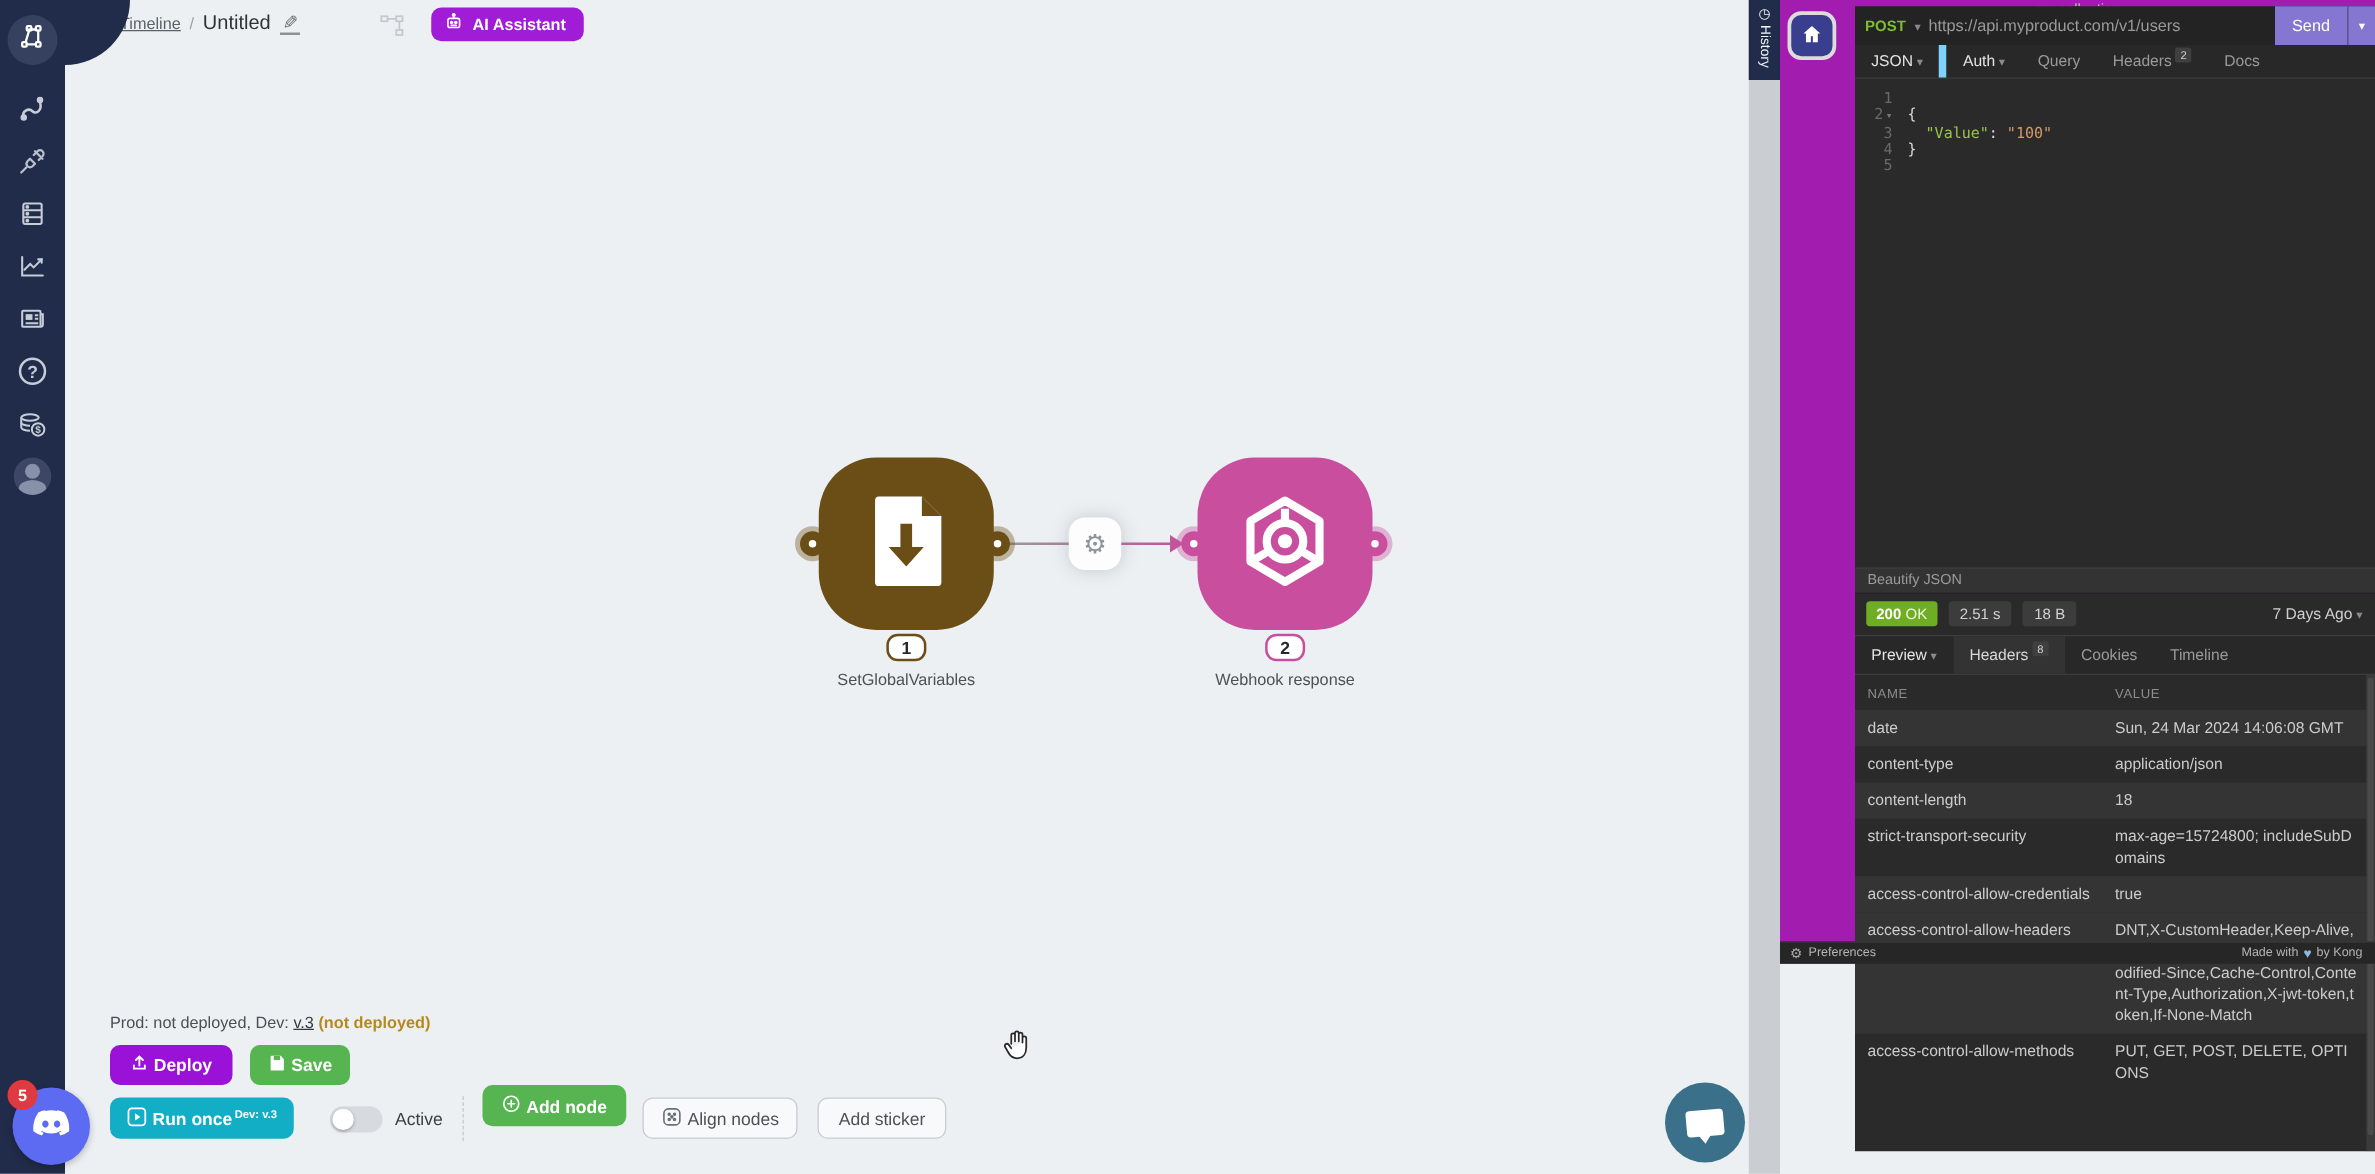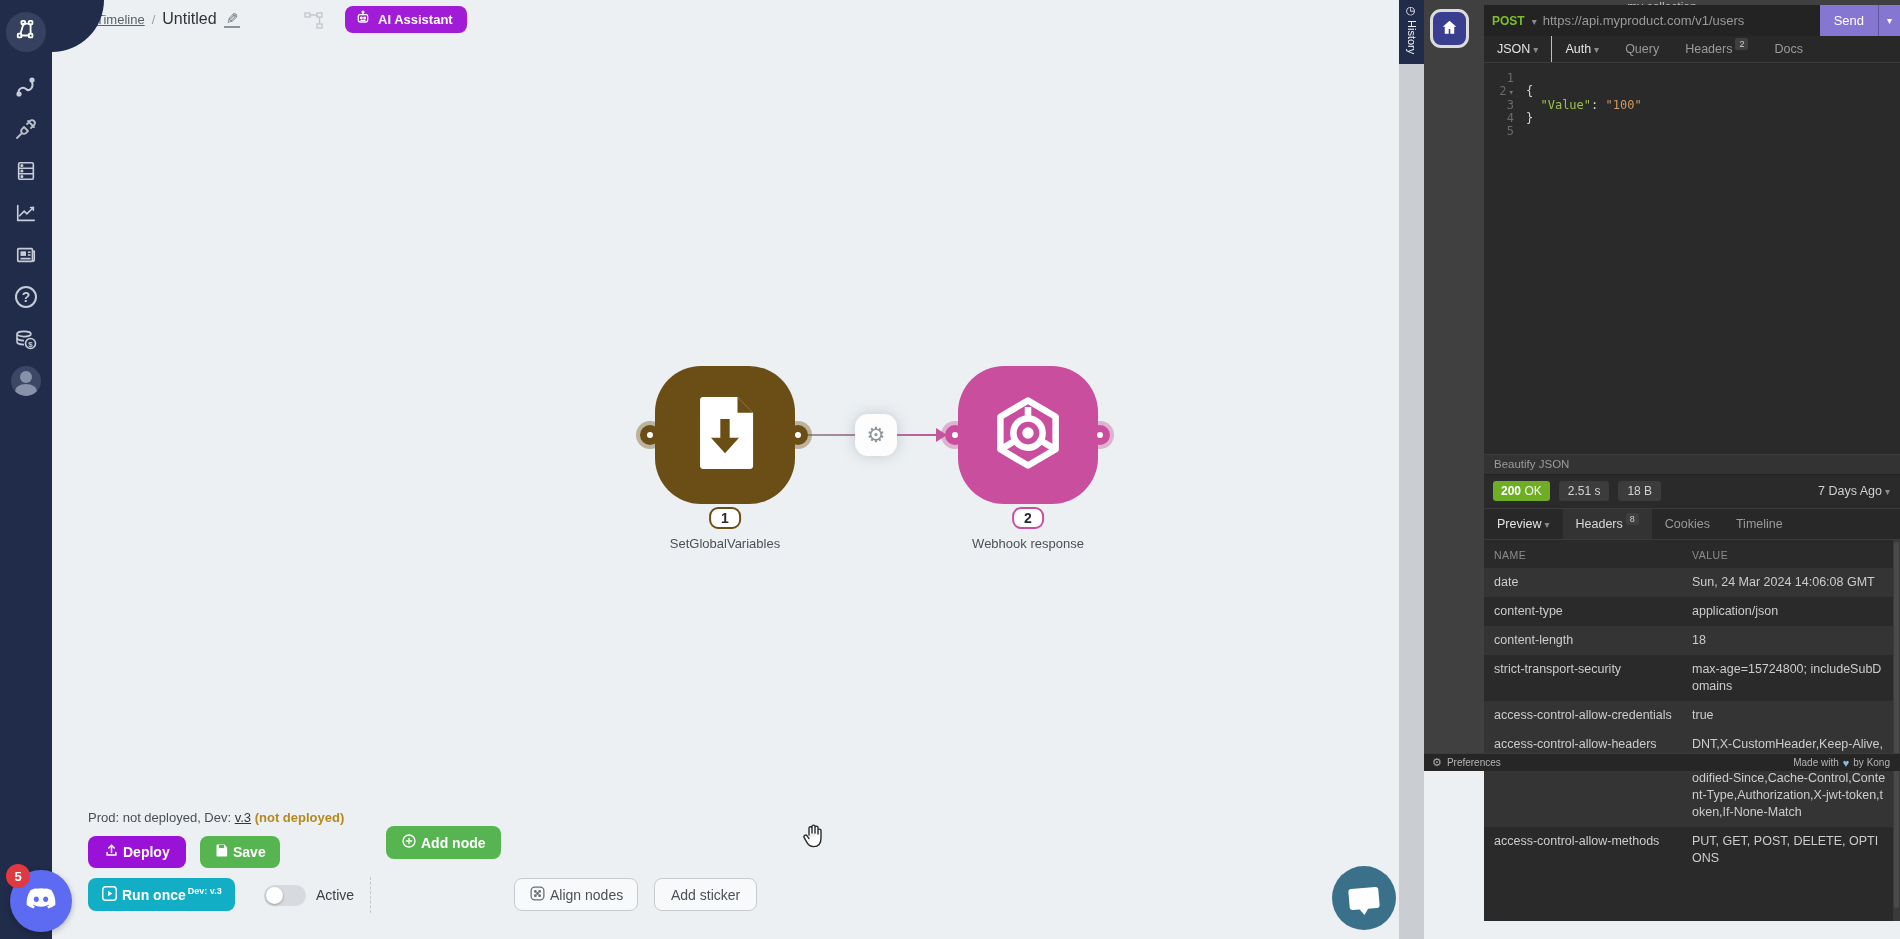--- a/index.html
+++ b/index.html
@@ -55,51 +55,51 @@
   .deploy-status .warn { color:#b5891e; font-weight:bold; }
   .btn { display:flex; align-items:center; gap:4px; border-radius:8px; font-size:14px; cursor:pointer; }
   .deploy-btn { position:absolute; left:36px; top:836px; height:32px; padding:0 16px; background:#9a12d7; color:#fff; font-weight:bold; }
   .save-btn { position:absolute; left:148px; top:836px; height:32px; padding:0 14px; background:#57b551; color:#fff; font-weight:bold;justify-content:center; }
   .run-btn { position:absolute; left:36px; top:878px; height:33px; padding:0 13px; background:#12aec6; color:#fff; font-weight:bold; }
   .run-btn sup { font-size:9px; font-weight:bold; margin-left:-2px; transform:translateY(-4px); }
   .toggle { position:absolute; left:212px; top:885px; width:42px; height:21px; border-radius:11px; background:#d7dbdf; cursor:pointer; }
   .toggle::after { content:""; position:absolute; left:2px; top:2px; width:17px; height:17px; border-radius:50%; background:#fff; box-shadow:0 1px 3px rgba(0,0,0,.3); }
   .active-label { position:absolute; left:264px; top:887px; font-size:14px; color:#3c4046; }
   .vdivider { position:absolute; left:318px; top:877px; height:36px; border-left:1px dashed #c2c7cc; }
-  .addnode-btn { position:absolute; left:334px; top:826px; height:33px; padding:0 15px; background:#57b551; color:#fff; font-weight:bold; }
+  .addnode-btn { position:absolute; left:334px; top:868px; height:33px; padding:0 15px; background:#57b551; color:#fff; font-weight:bold; }
   .outline-btn { background:#f7f9fa; border:1px solid #c6cbd0; color:#4c5157; font-weight:normal; }
   .align-btn { position:absolute; left:462px; top:878px; height:33px; padding:0 14px; }
   .sticker-btn { position:absolute; left:602px; top:878px; height:33px; padding:0 16px; }
   .hand-cursor { position:absolute; left:748px; top:822px; }
   .chat-bubble { position:absolute; left:1280px; top:866px; width:64px; height:64px; border-radius:50%; background:#3b708b; display:flex; align-items:center; justify-content:center; cursor:pointer; }
   .chat-bubble .bub { width:30px; height:21px; background:#fff; border-radius:3px; transform:rotate(-5deg); position:relative; }
   .chat-bubble .bub::after { content:""; position:absolute; left:9px; bottom:-6px; border-left:5px solid transparent; border-right:5px solid transparent; border-top:7px solid #fff; }
 
   
   .hstrip { position:absolute; left:1399px; top:0; width:25px; height:939px; background:#caced2; z-index:6; }
   .history-tab { position:absolute; left:0; top:0; width:25px; height:64px; background:#202c49; color:#f2f4f7; writing-mode:vertical-rl; font-size:11px; display:flex; align-items:center; padding-top:4px; gap:3px; cursor:pointer; }
   .history-tab .clock::before { content:"\25F7"; font-size:11px; }
 
   
-  .panel { position:absolute; left:1424px; top:0; width:476px; height:771px; background:#404040; color:#c8c8c8; font-size:12.5px; z-index:6; }
+  .panel { position:absolute; left:1424px; top:0; width:476px; height:771px; background:#a21caf; color:#c8c8c8; font-size:12.5px; z-index:6; }
   .home-btn { position:absolute; left:6px; top:9px; width:39px; height:39px; border-radius:11px; background:#3a3e8e; border:3px solid #dcdcdc; display:flex; align-items:center; justify-content:center; cursor:pointer; z-index:8; }
   .collection-sliver { height:5px; overflow:hidden; text-align:center; color:#b9b9b9; font-size:12px; }
   .collection-sliver span { display:inline-block; margin-top:-9px; }
   .pcontent { margin-left:60px; height:916px; display:flex; flex-direction:column; }
   .url-row { height:31px; background:#232323; display:flex; align-items:center; }
   .method { color:#7ebe2e; font-weight:bold; font-size:12px; padding:0 4px 0 8px; cursor:pointer; }
   .caret::after { content:"\25BE"; font-size:10px; color:#8a8a8a; margin-left:3px; }
   .url-text { flex:1; color:#9a9a9a; font-size:13px; padding-left:6px; white-space:nowrap; overflow:hidden; cursor:text; }
   .send-btn { height:31px; background:#8577d1; color:#fff; font-size:13px; display:flex; align-items:center; padding:0 14px; cursor:pointer; }
   .send-caret { height:31px; width:22px; background:#8577d1; border-left:1px solid rgba(0,0,0,.25); display:flex; align-items:center; justify-content:center; cursor:pointer; }
   .send-caret::after { content:"\25BE"; color:#fff; font-size:10px; }
   .req-tabs { height:27px; display:flex; align-items:stretch; border-bottom:1px solid #3c3c3c; background:#282828; }
   .rtab { display:flex; align-items:center; padding:0 13px; color:#9a9a9a; cursor:pointer; white-space:nowrap; }
   .rtab.bright { color:#e4e4e4; }
-  .rtab.sep { border-right:1px solid #7dd3fc; }
+  .rtab.sep { border-right:6px solid #7dd3fc; }
   .tab-badge { font-size:9px; background:#3f3f3f; color:#cfcfcf; border-radius:2px; padding:1px 4px; margin-left:3px; transform:translateY(-5px); }
 
   .editor { flex:1; background:#2a2a2a; font-family:"DejaVu Sans Mono", monospace; font-size:12px; line-height:13px; padding-top:9px; position:relative; }
   .eline { display:flex; }
   .gut { width:34px; flex:none; text-align:right; color:#6a6a6a; padding-right:4px; position:relative; }
   .fold::after { content:"\25BE"; color:#777; font-size:9px; margin-left:2px; }
   .code { padding-left:8px; color:#d8d8d8; white-space:pre; }
   .tok-key { color:#9ac24b; } .tok-val { color:#d19a66; }
 
   .beautify-row { height:20px; background:#333333; border-top:1px solid #3c3c3c; color:#9b9b9b; font-size:11.5px; display:flex; align-items:center; padding-left:10px; cursor:pointer; }

